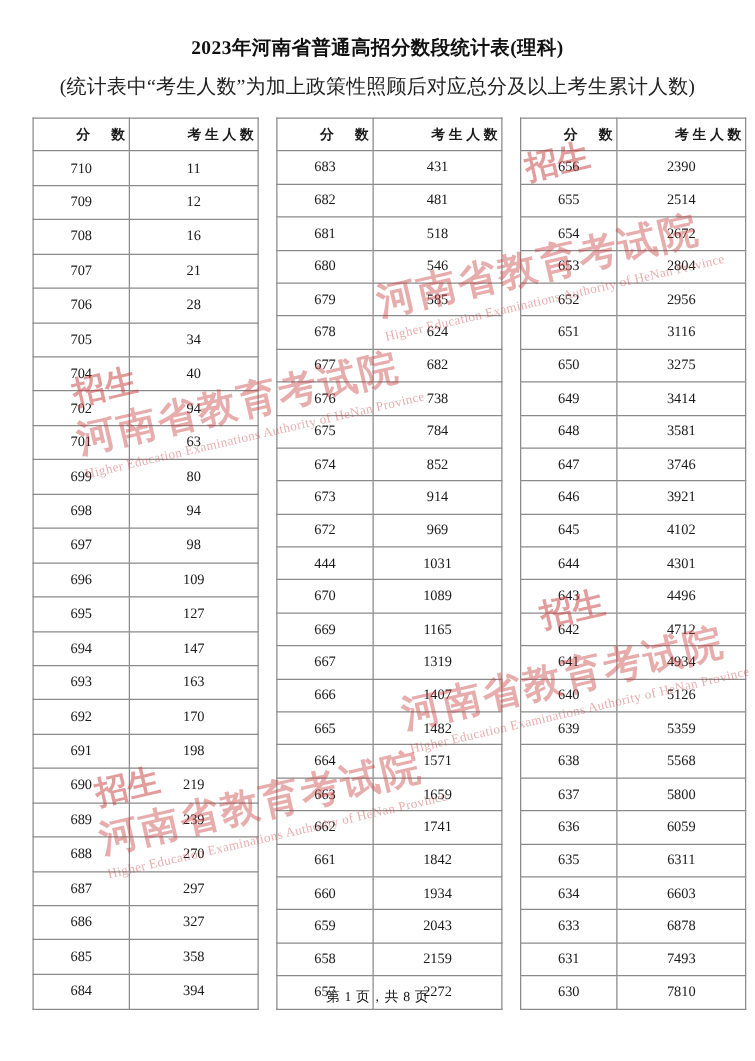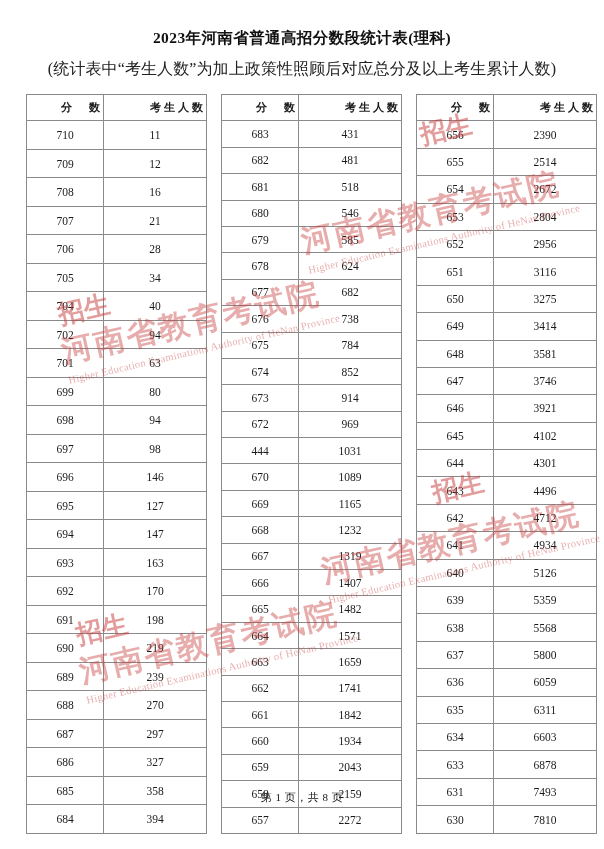--- a/index.html
+++ b/index.html
@@ -184,21 +184,21 @@
           <tr>
             <td>698</td>
             <td>94</td>
           </tr>
           <tr>
             <td>697</td>
             <td>98</td>
           </tr>
           <tr>
             <td>696</td>
-            <td>146</td>
+            <td>109</td>
           </tr>
           <tr>
             <td>695</td>
             <td>127</td>
           </tr>
           <tr>
             <td>694</td>
             <td>147</td>
           </tr>
           <tr>
@@ -306,24 +306,20 @@
           </tr>
           <tr>
             <td>670</td>
             <td>1089</td>
           </tr>
           <tr>
             <td>669</td>
             <td>1165</td>
           </tr>
           <tr>
-            <td>668</td>
-            <td>1232</td>
-          </tr>
-          <tr>
             <td>667</td>
             <td>1319</td>
           </tr>
           <tr>
             <td>666</td>
             <td>1407</td>
           </tr>
           <tr>
             <td>665</td>
             <td>1482</td>

